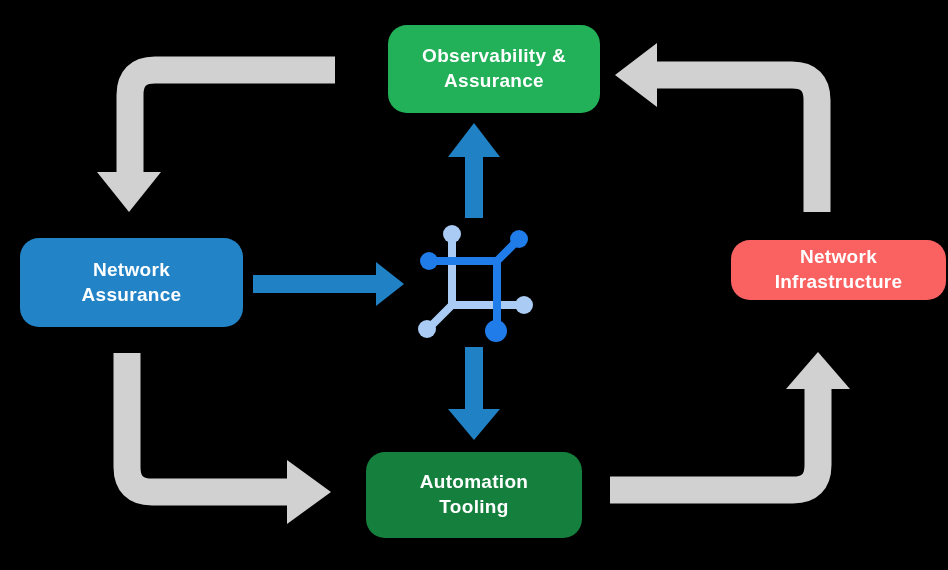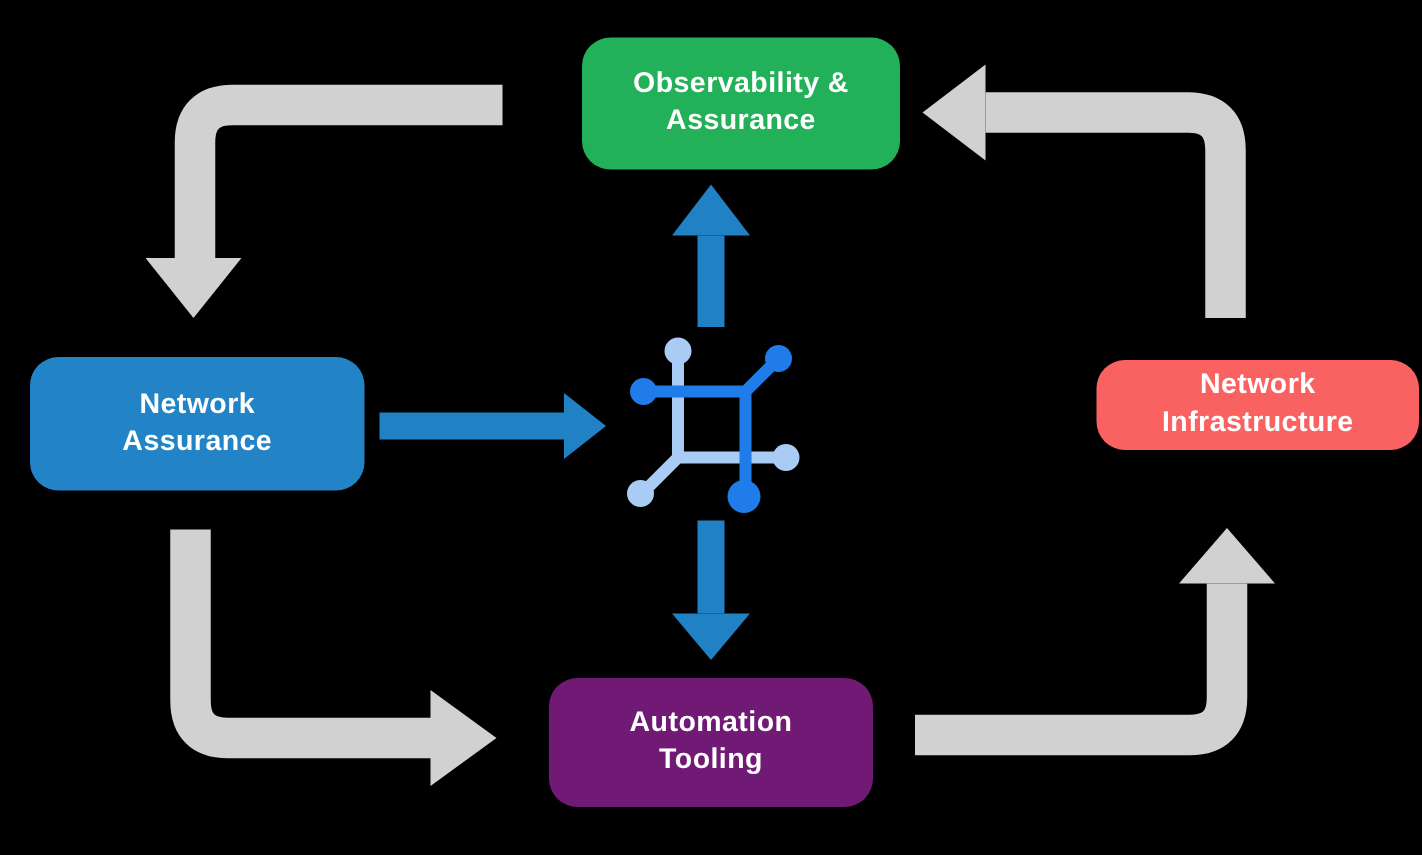--- a/index.html
+++ b/index.html
@@ -107,17 +107,17 @@
   </div>
 
   <div class="node node-operations" style="background: rgb(34, 132, 199);">
     <span>Network Assurance</span>
   </div>
 
   <div class="node node-infrastructure" style="background: rgb(250, 98, 98);">
     <span>Network Infrastructure</span>
   </div>
 
-  <div class="node node-automation" style="background: #701a75;">
+  <div class="node node-automation" style="background: #15803d;">
     <span>Automation Tooling</span>
   </div>
 
 </div>
 
 </body></html>

